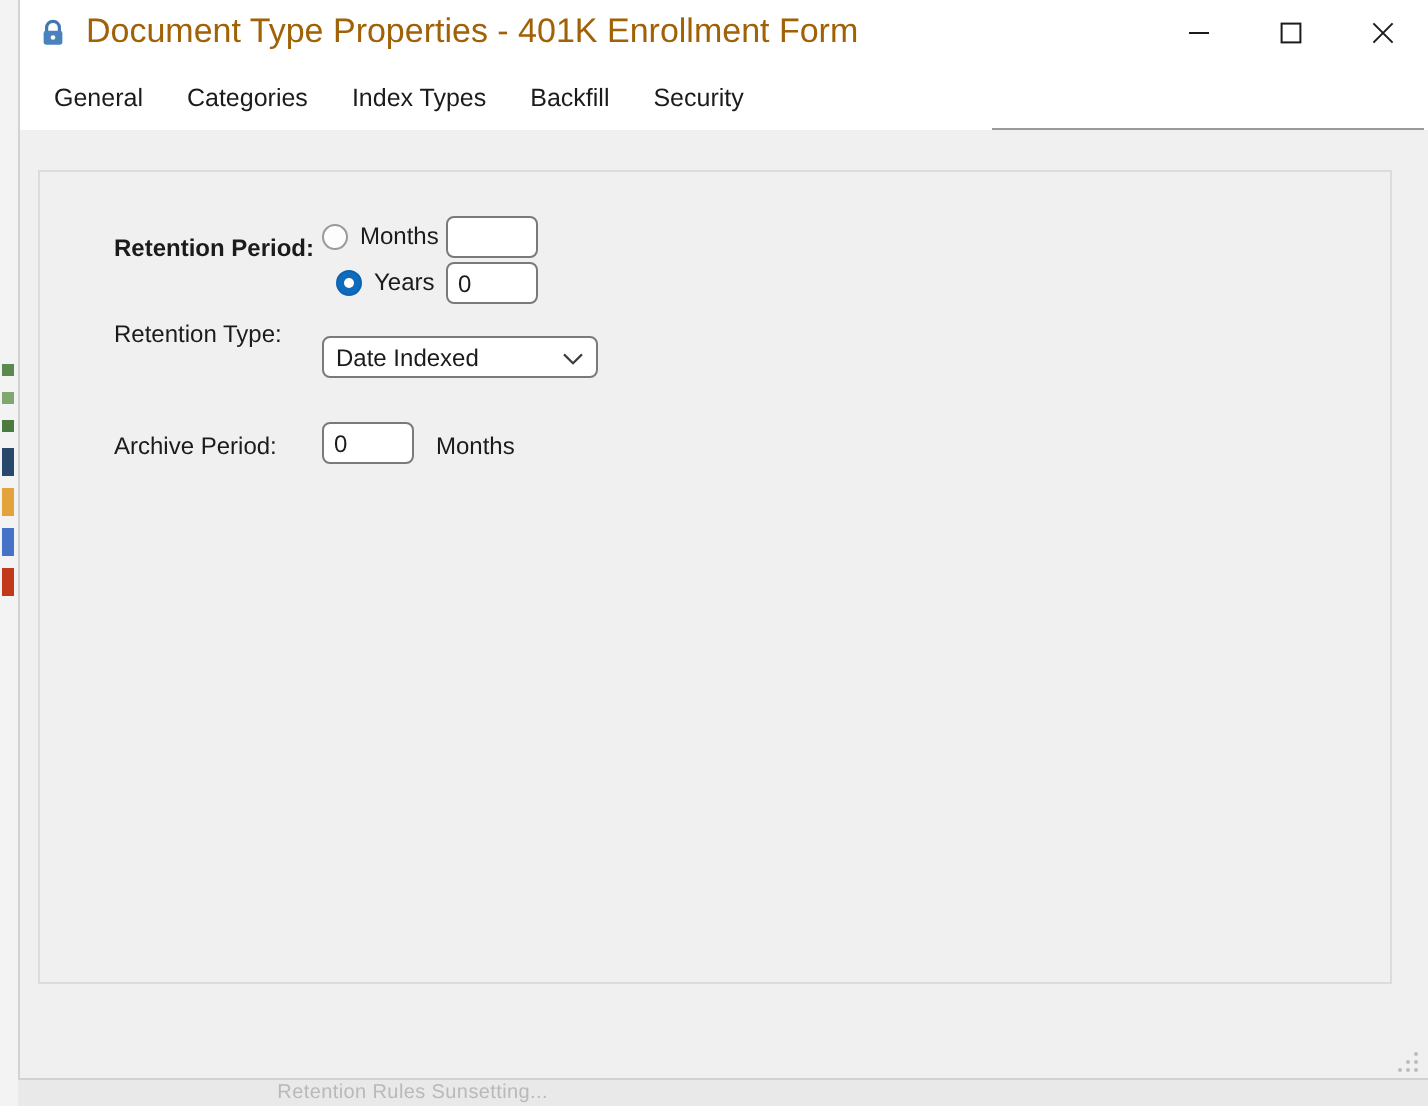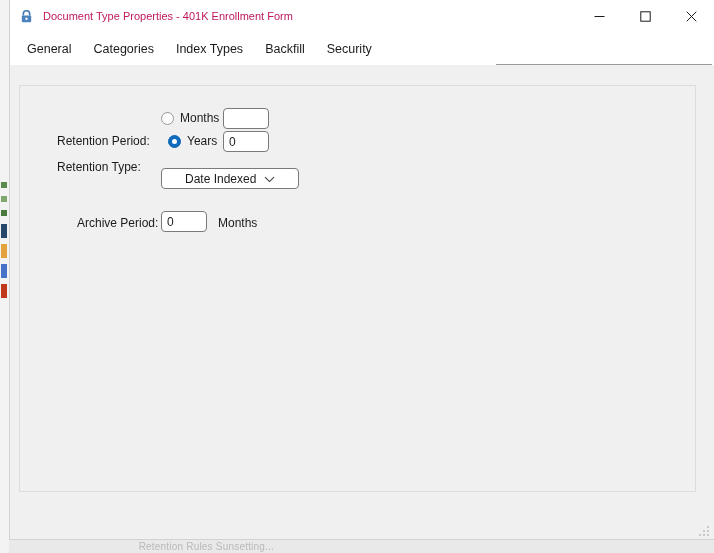--- a/index.html
+++ b/index.html
@@ -71,22 +71,22 @@
     margin-left: 8px;
     width: 17px;
     height: 17px;
     display: flex;
     align-items: center;
     justify-content: center;
     flex: none;
   }
   #title-text {
     margin-left: 8px;
-    font-size: 11px;
-    color: #be185d;
+    font-size: 17px;
+    color: #a16207;
     white-space: nowrap;
   }
   .win-ctrl {
     width: 46px;
     height: 32px;
     display: flex;
     align-items: center;
     justify-content: center;
     flex: none;
   }
@@ -205,21 +205,21 @@
     left: 158px;
     top: 177px;
     width: 138px;
     height: 21px;
     box-sizing: border-box;
     background: #ffffff;
     border: 1px solid #7a7a7a;
     border-radius: 4px;
     display: flex;
     align-items: center;
-    padding: 0 23px;
+    padding: 0 6px;
     font-size: 12px;
     color: #1b1b1b;
     justify-content: space-between;
   }
   .unit-label {
     position: absolute;
     font-size: 12px;
     color: #1b1b1b;
   }
 
@@ -290,21 +290,21 @@
     <div class="tab">Index Types</div>
     <div class="tab">Backfill</div>
     <div class="tab">Security</div>
     <div id="tab-underline"></div>
   </div>
 
   <div id="dialog-body">
 
     <div id="content-panel">
 
-      <div class="form-label" style="left:37px; top:48px;">Retention Period:</div>
+      <div class="form-label" style="left:37px; top:31px;font-weight:bold;">Retention Period:</div>
 
       <div class="radio-wrap" style="left:141px; top:25px;">
         <span class="radio"></span>
         <span class="radio-label">Months</span>
       </div>
       <input class="tbox" style="left: 203px; top: 22px; width: 46px; height: 21px;" value="">
 
       <div class="radio-wrap" style="left:148px; top:48px;">
         <span class="radio checked"></span>
         <span class="radio-label">Years</span>
@@ -315,21 +315,21 @@
 
       <div id="retention-type-select" style="left:141px; top:82px;">
         <span>Date Indexed</span>
         <span>
           <svg width="11" height="7" viewBox="0 0 11 7">
             <path d="M1 1.2L5.5 5.6 10 1.2" fill="none" stroke="#3c3c3c" stroke-width="1.1"></path>
           </svg>
         </span>
       </div>
 
-      <div class="form-label" style="left:37px; top:130px;margin-left:20px;">Archive Period:</div>
+      <div class="form-label" style="left:37px; top:130px;">Archive Period:</div>
 
       <input class="tbox" style="left: 141px; top: 125px; width: 46px; height: 21px;" value="0">
 
       <div class="unit-label" style="left:198px; top:130px;">Months</div>
     </div>
 
     <div id="resize-grip">
       <i style="left:8px; top:0px;"></i>
       <i style="left:4px; top:4px;"></i>
         <i style="left:8px; top:4px;"></i>

